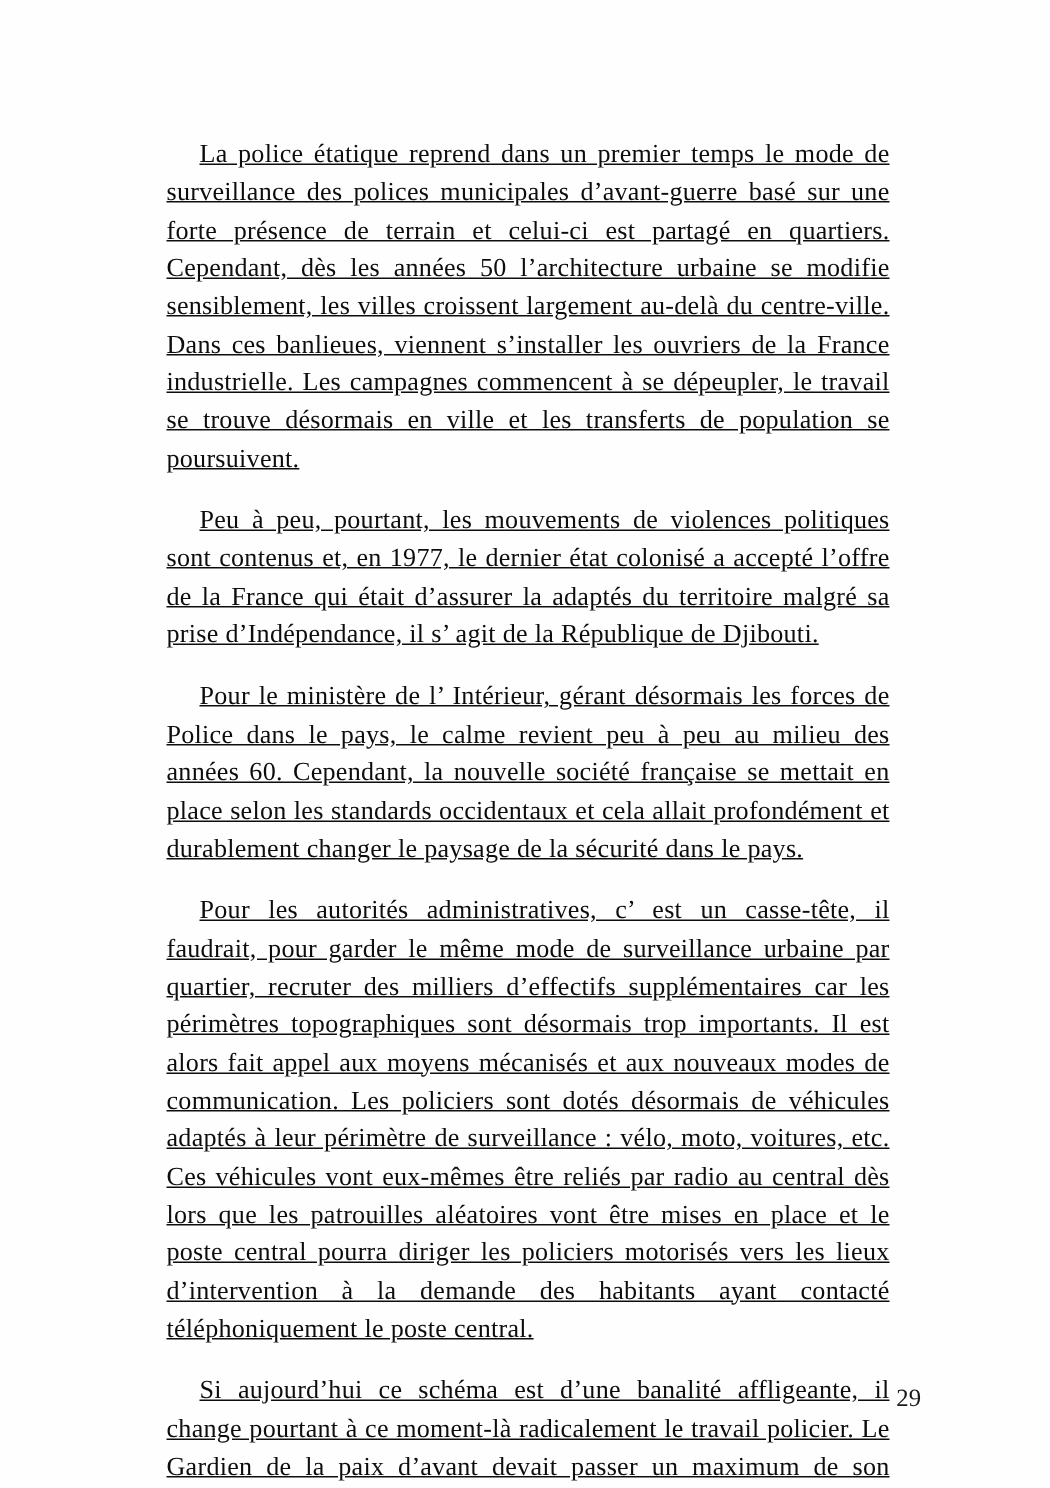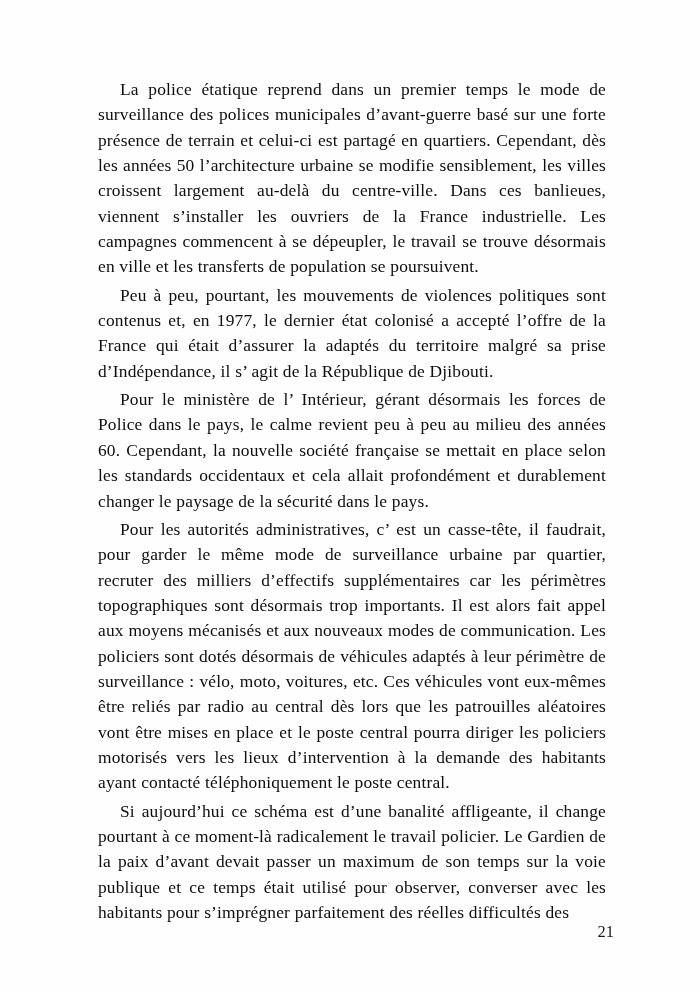--- a/index.html
+++ b/index.html
@@ -22,29 +22,30 @@
   }
 
   .text-column {
     position: absolute;
     left: 95px;
     top: 74px;
     width: 514px;
   }
 
   .para {
-    margin: 3px;
+    margin: 16px;
     text-indent: 22px;
     text-align: justify;
     text-justify: inter-word;
     font-size: 17.4px;
     line-height: 25.35px;
     letter-spacing: 0.01em;
     word-spacing: 0.005em;
     color: #0d0d0d;
+    text-decoration: underline;
     
     -webkit-font-smoothing: antialiased;
   }
 
   .para + .para {
     margin-top: 0;
   }
 
   .page-number {
     position: absolute;
@@ -62,15 +63,15 @@
 <div class="page">
 
   <div class="text-column">
     <p class="para">La police étatique reprend dans un premier temps le mode de surveillance des polices municipales d’avant-guerre basé sur une forte présence de terrain et celui-ci est partagé en quartiers. Cependant, dès les années 50 l’architecture urbaine se modifie sensiblement, les villes croissent largement au-delà du centre-ville. Dans ces banlieues, viennent s’installer les ouvriers de la France industrielle. Les campagnes commencent à se dépeupler, le travail se trouve désormais en ville et les transferts de population se poursuivent.</p>
     <p class="para">Peu à peu, pourtant, les mouvements de violences politiques sont contenus et, en 1977, le dernier état colonisé a accepté l’offre de la France qui était d’assurer la adaptés du territoire malgré sa prise d’Indépendance, il s’  agit de la République de Djibouti.</p>
     <p class="para">Pour le ministère de l’  Intérieur, gérant désormais les forces de Police dans le pays, le calme revient peu à peu au milieu des années 60. Cependant, la nouvelle société française se mettait en place selon les standards occidentaux et cela allait profondément et durablement changer le paysage de la sécurité dans le pays.</p>
     <p class="para">Pour les autorités administratives, c’  est un casse-tête, il faudrait, pour garder le même mode de surveillance urbaine par quartier, recruter des milliers d’effectifs supplémentaires car les périmètres topographiques sont désormais trop importants. Il est alors fait appel aux moyens mécanisés et aux nouveaux modes de communication. Les policiers sont dotés désormais de véhicules adaptés à leur périmètre de surveillance : vélo, moto, voitures, etc. Ces véhicules vont eux-mêmes être reliés par radio au central dès lors que les patrouilles aléatoires vont être mises en place et le poste central pourra diriger les policiers motorisés vers les lieux d’intervention à la demande des habitants ayant contacté téléphoniquement le poste central.</p>
     <p class="para">Si aujourd’hui ce schéma est d’une banalité affligeante, il change pourtant à ce moment-là radicalement le travail policier. Le Gardien de la paix d’avant devait passer un maximum de son temps sur la voie publique et ce temps était utilisé pour observer, converser avec les habitants pour s’imprégner parfaitement des réelles difficultés des</p>
   </div>
 
-  <div class="page-number">21</div>
+  <div class="page-number">29</div>
 
 </div>
 
 </body></html>

